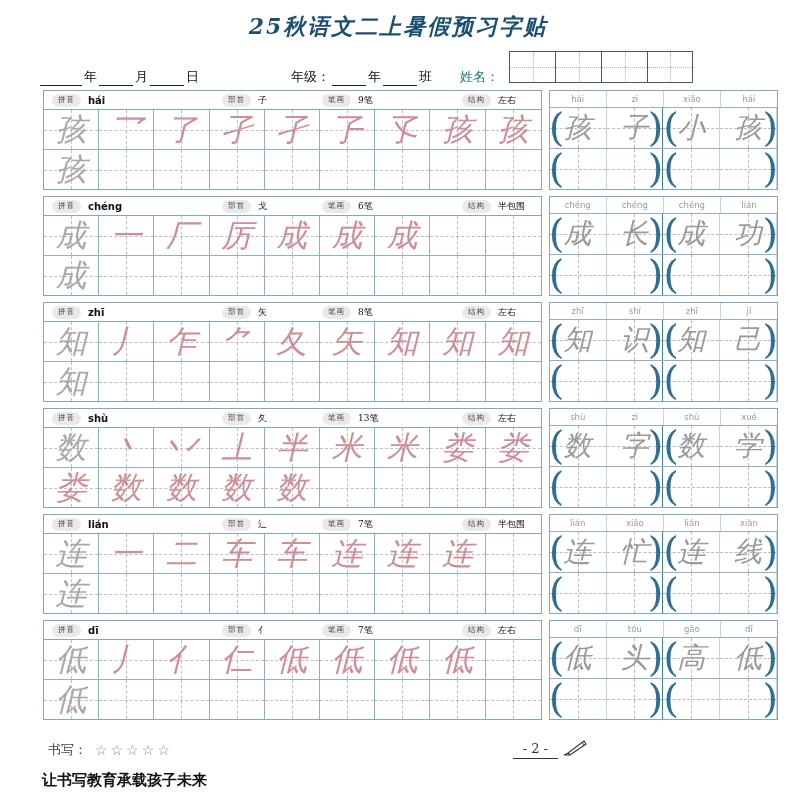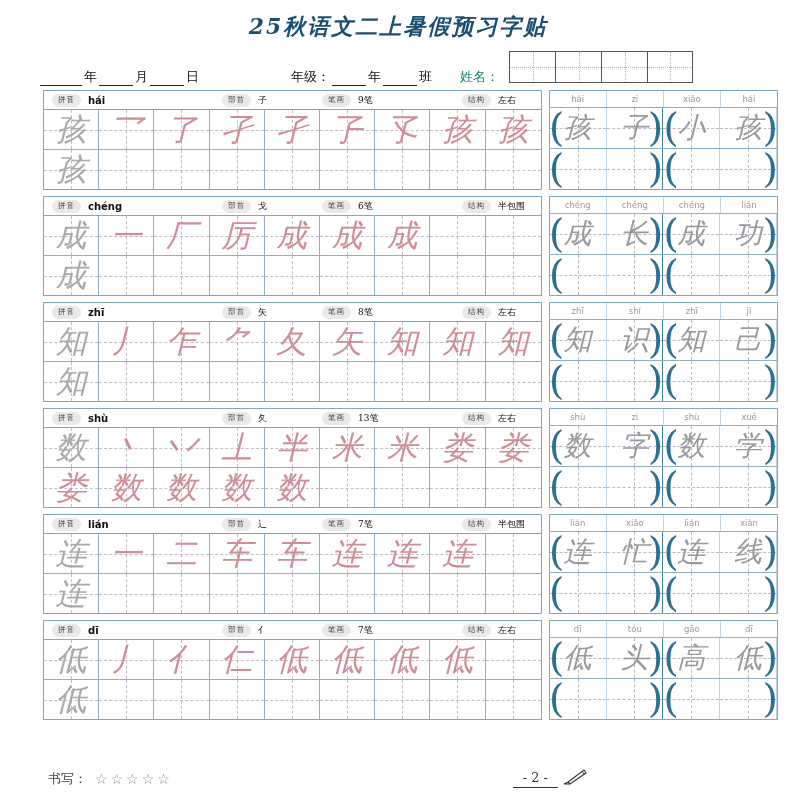--- a/index.html
+++ b/index.html
@@ -982,15 +982,16 @@
         <span class="page-num">- 2 -</span>
         <span class="pencil-icon">
           <svg width="26" height="18" viewBox="0 0 26 18">
             <path d="M2 16 L6 14 L22 2 L24 5 L8 16 Z" fill="none" stroke="#333" stroke-width="1.1"></path>
             <path d="M6 14 L8 16" stroke="#333" stroke-width="1.1"></path>
             <path d="M20 3.2 L22.2 6.1" stroke="#333" stroke-width="1"></path>
           </svg>
         </span>
       </div>
     </div>
+    <div class="slogan">让书写教育承载孩子未来</div>
   </div>
 
 </div>
 
 </body></html>

